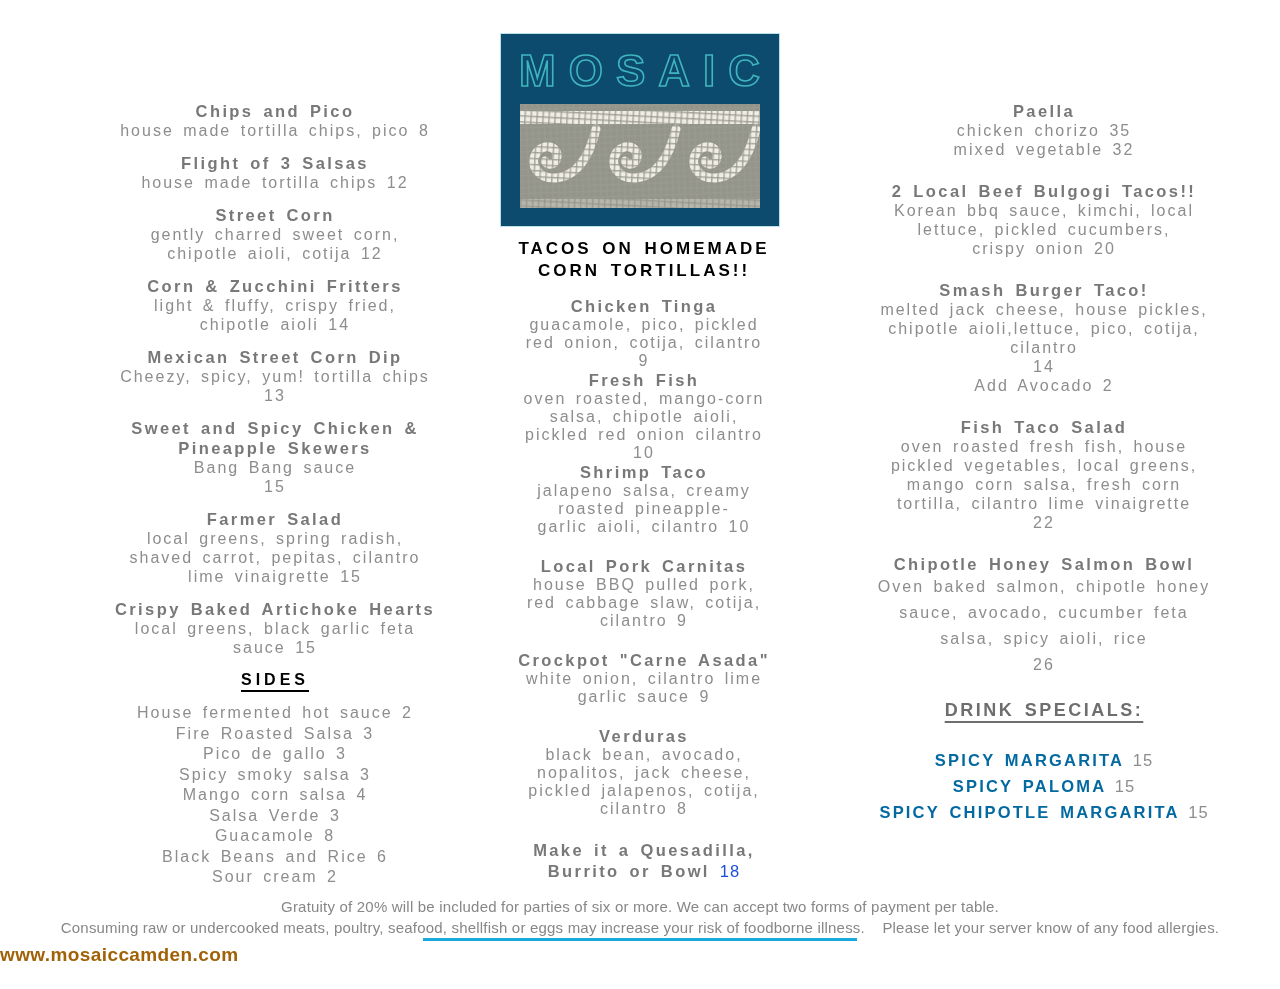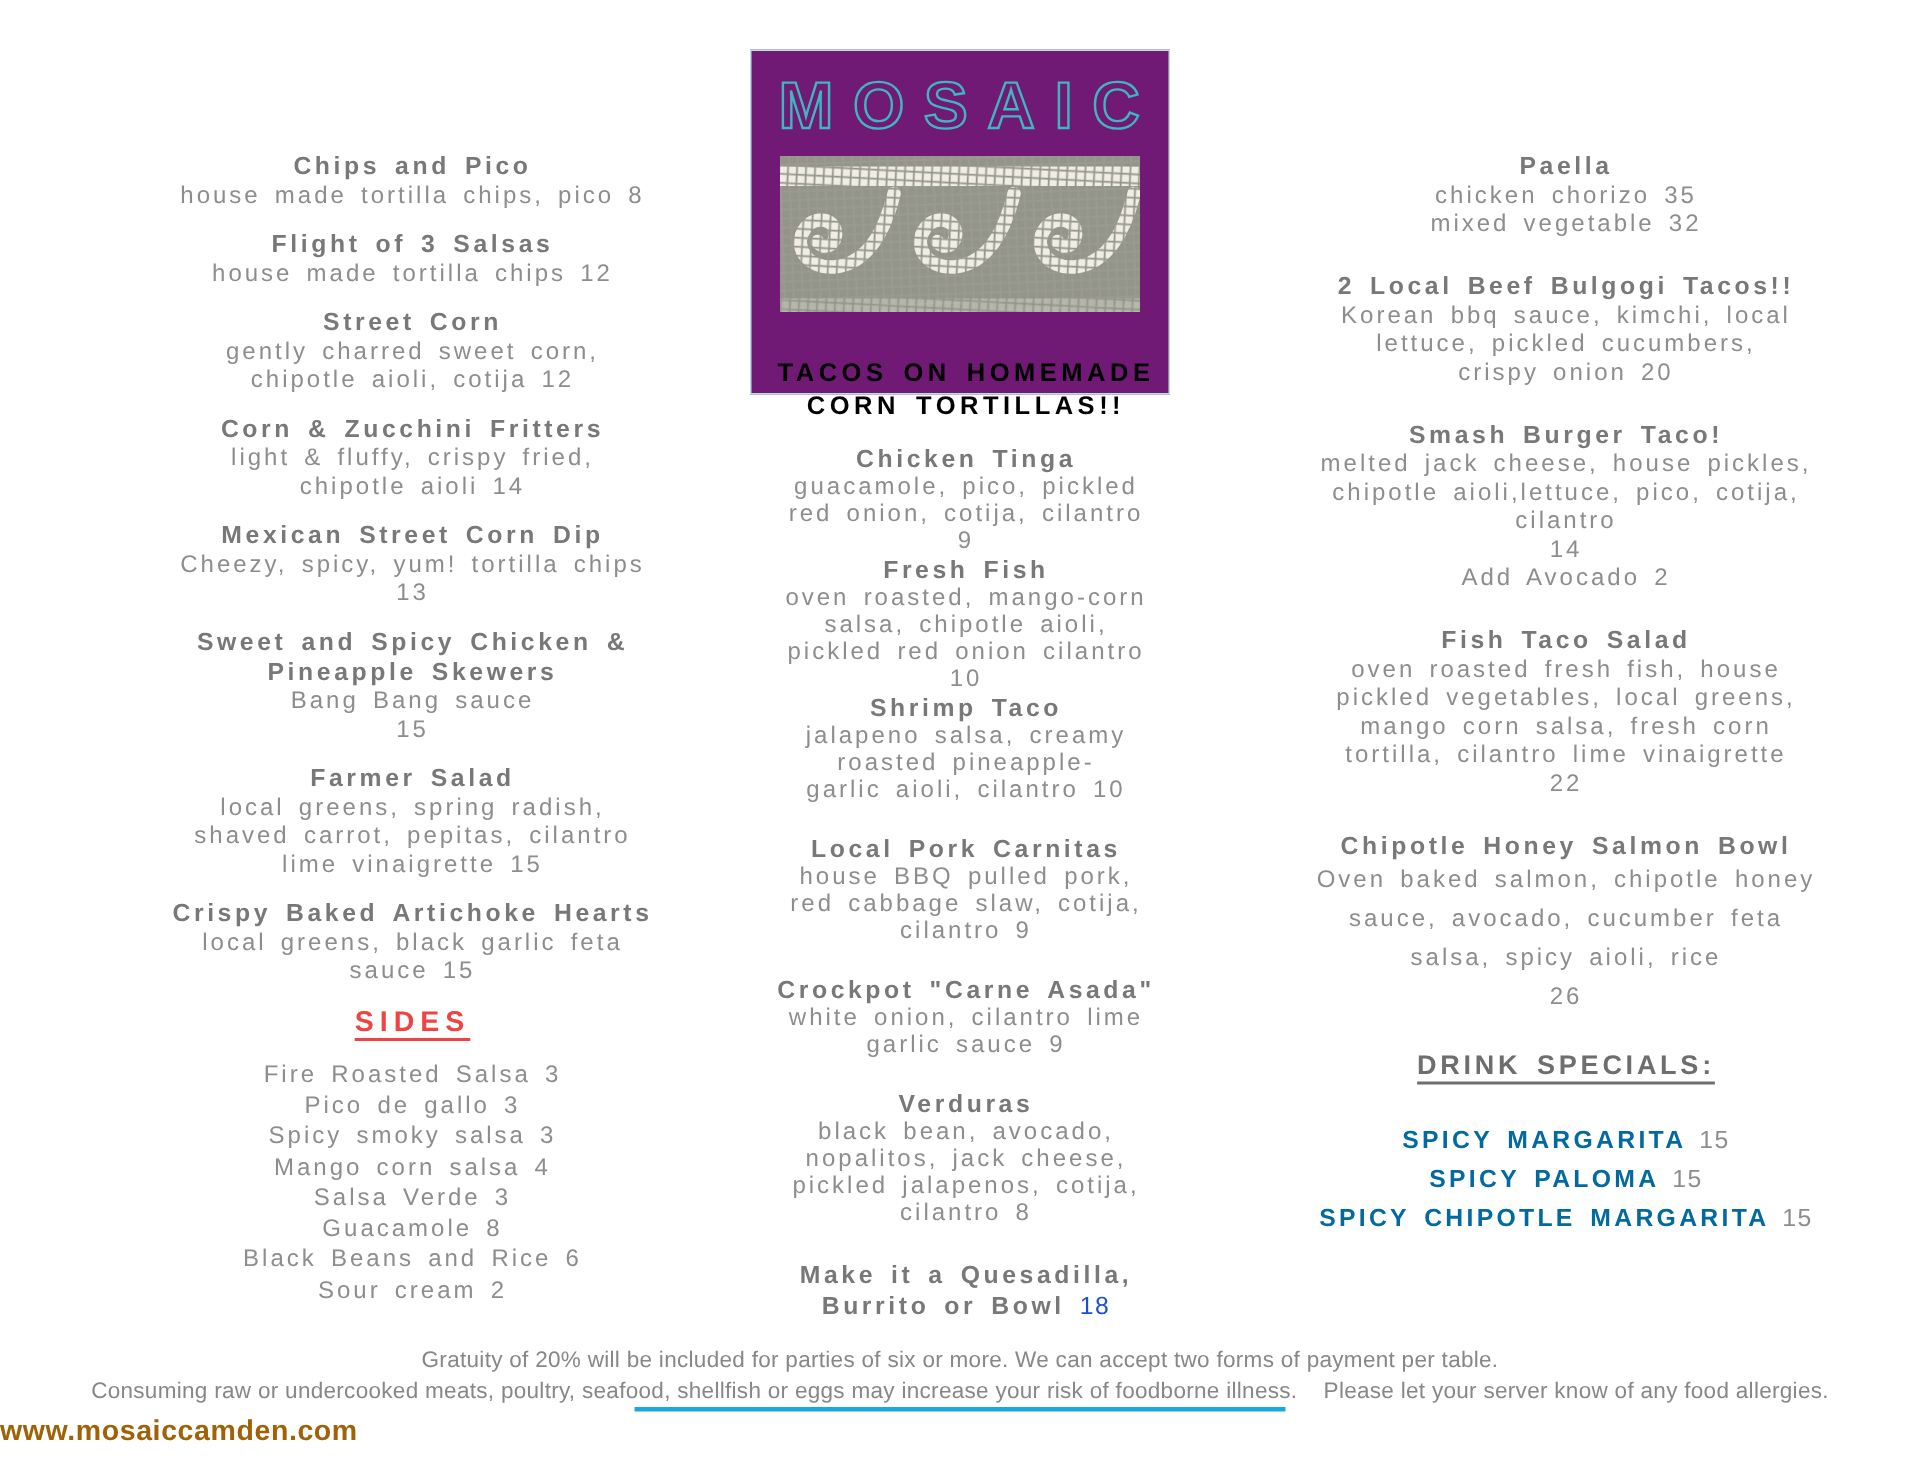--- a/index.html
+++ b/index.html
@@ -11,21 +11,21 @@
   .col{position:absolute;text-align:center;color:#8d8d8d;font-size:16px;
        letter-spacing:2px;word-spacing:3px;}
   .col-left{left:75px;top:101px;width:400px;}
   .col-mid{left:474px;top:238px;width:340px;}
   .col-right{left:852px;top:101px;width:384px;}
 
   .item-name{font-weight:700;color:#787878;font-size:16.5px;letter-spacing:2.4px;line-height:20px;}
   .item-line{line-height:19px;}
 
   .col-left .menu-item{margin-bottom:13px;}
-  .sides-heading{font-weight:700;color:#ef4444;font-size:19px;letter-spacing:4px;
+  .sides-heading{font-weight:700;color:#000000;font-size:16px;letter-spacing:4px;
        text-decoration:underline;text-underline-offset:5px;text-decoration-thickness:2px;
        margin:14px 0 14px;}
   .side-line{line-height:20.5px;}
 
   .mid-heading{font-weight:700;color:#000000;font-size:17px;letter-spacing:3px;
        line-height:22px;margin-bottom:14px;}
   .col-mid .item-line{line-height:18px;}
   .col-mid .menu-item{margin:0;}
   .col-mid .m-items .menu-item:nth-child(n+4){margin-top:20px;}
   .quesadilla{margin-top:22px;font-weight:700;color:#787878;font-size:16.5px;
@@ -34,22 +34,22 @@
 
   .col-right .menu-item{margin-bottom:22px;}
   .col-right .m-items .menu-item:nth-child(5) .item-line{line-height:26px;}
   .drinks-heading{font-weight:700;color:#6e6e6e;font-size:18px;letter-spacing:2.5px;
        text-decoration:underline;text-underline-offset:5px;text-decoration-thickness:2px;
        margin:6px 0 26px;}
   .drink-line{line-height:26px;color:#8d8d8d;font-size:16.5px;letter-spacing:1px;}
   .drink-name{font-weight:700;color:#0369a1;letter-spacing:2.2px;}
 
   
-  .logo-box{position:absolute;left:500px;top:33px;width:280px;height:230px;
-       border:1px solid #b9e2e6;box-sizing:border-box;text-align:center;background:#701a75;}
+  .logo-box{position:absolute;left:500px;top:33px;width:280px;height:194px;
+       border:1px solid #b9e2e6;box-sizing:border-box;text-align:center;background:#0c4a6e;}
   .logo-title{margin-top:12px;font-size:44px;font-weight:700;letter-spacing:13px;
        padding-left:12px;color:#3fb6bf;line-height:50px;}
   @supports (-webkit-text-stroke: 1px red){
     .logo-title{-webkit-text-fill-color:transparent;-webkit-text-stroke:1.6px #3fb6bf;}
   }
   .logo-img{display:block;margin:8px auto 0;width:240px;height:104px;}
 
   
   .footer{position:absolute;left:0;right:0;top:896px;text-align:center;
        color:#878787;font-size:15px;line-height:21px;letter-spacing:0.2px;}
@@ -121,20 +121,21 @@
         <div class="item-line">lime vinaigrette 15</div>
       </div>
       <div class="menu-item">
         <div class="item-name">Crispy Baked Artichoke Hearts</div>
         <div class="item-line">local greens, black garlic feta</div>
         <div class="item-line">sauce 15</div>
       </div>
     </div>
   <div class="sides-heading">SIDES</div>
   <div class="m-sides">
+      <div class="side-line">House fermented hot sauce 2</div>
       <div class="side-line">Fire Roasted Salsa 3</div>
       <div class="side-line">Pico de gallo 3</div>
       <div class="side-line">Spicy smoky salsa 3</div>
       <div class="side-line">Mango corn salsa 4</div>
       <div class="side-line">Salsa Verde 3</div>
       <div class="side-line">Guacamole 8</div>
       <div class="side-line">Black Beans and Rice 6</div>
       <div class="side-line">Sour cream 2</div>
     </div>
 </div>

